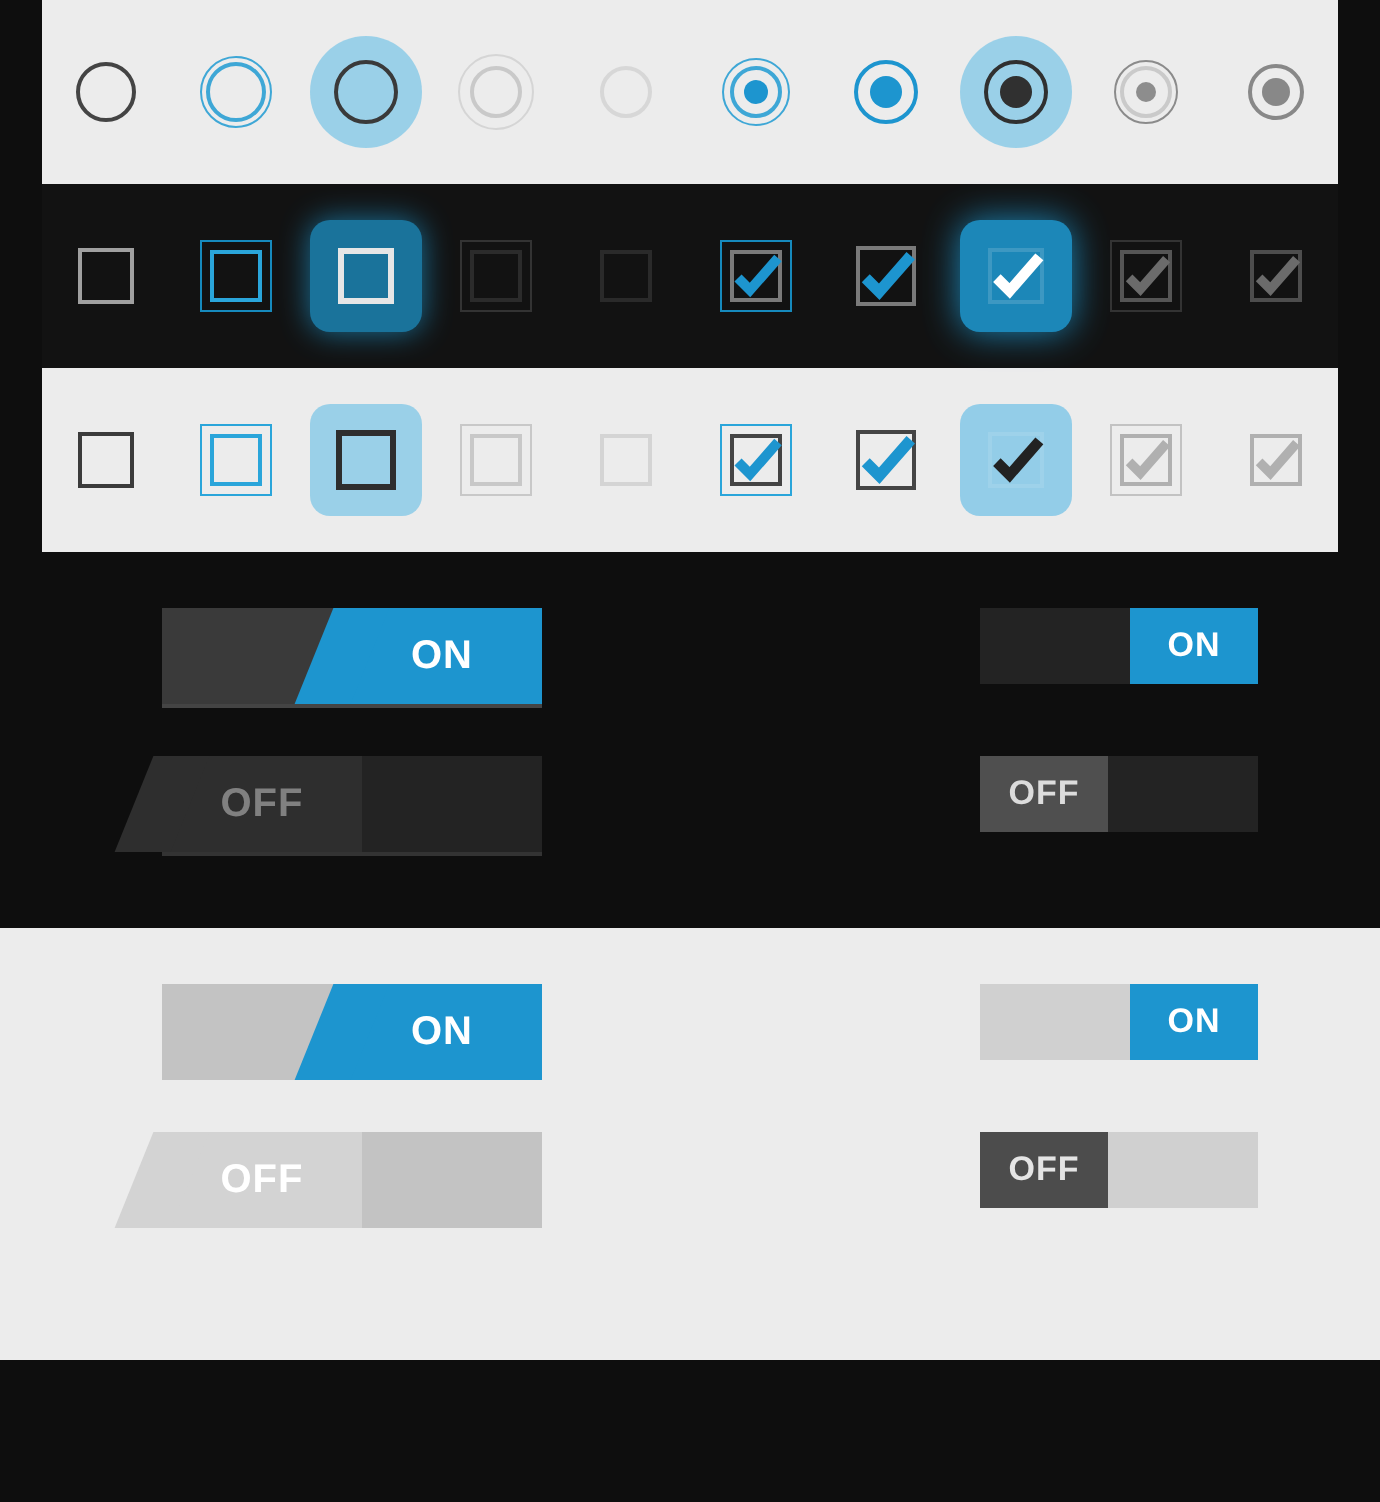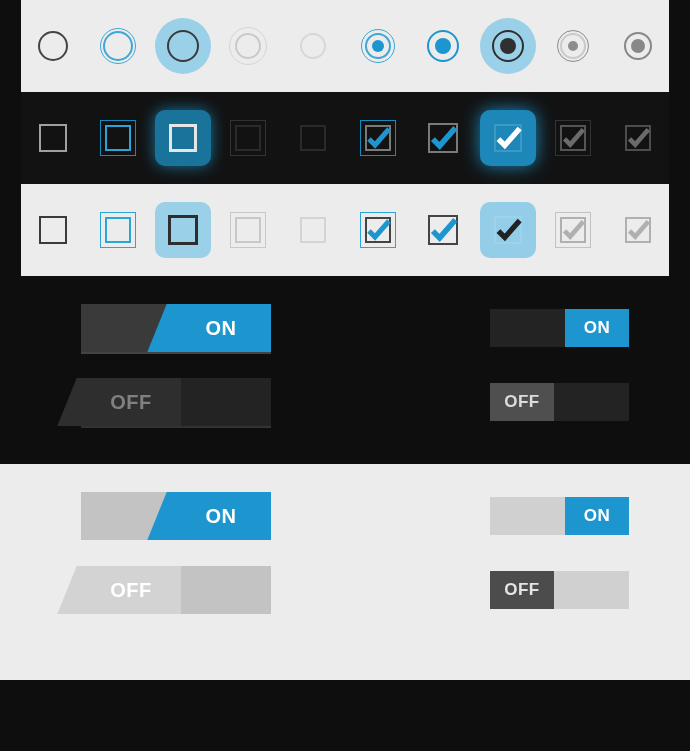--- a/index.html
+++ b/index.html
@@ -56,21 +56,21 @@
   .l-e .box{width:22px;height:22px;border:2px solid #d4d4d4}
   .l-f{width:36px;height:36px}.l-f .outer{position:absolute;inset:0;border:1px solid #2aa5da}.l-f .box{width:22px;height:22px;border:2px solid #444}
   .l-g .box{width:26px;height:26px;border:2px solid #444}
   .l-h{width:56px;height:56px}.l-h .glow{background:#58b9e6;opacity:.6}.l-h .box{width:24px;height:24px;border:2px solid rgba(255,255,255,.1)}
   .l-i{width:36px;height:36px}.l-i .outer{position:absolute;inset:0;border:1px solid #c2c2c2}.l-i .box{width:22px;height:22px;border:2px solid #b0b0b0}
   .l-j .box{width:22px;height:22px;border:2px solid #b0b0b0}
 
   
   .togsection{padding:28px 0 12px}
   .togsection.light-bg{background:#ececec;width:690px;padding-bottom:40px}
-  .trow{width:648px;margin:0 auto 26px auto;display:flex;justify-content:space-between;align-items:center}
+  .trow{width:648px;margin:0 auto 26px auto;display:flex;justify-content:space-between;align-items:flex-start}
   .trow .tcell{display:flex}
   .trow .tcell.left{margin-left:60px}
   .trow .tcell.right{margin-right:40px}
 
   .toggle{position:relative;height:48px;cursor:pointer;display:flex;align-items:stretch;font-weight:600;font-size:20px;letter-spacing:.5px}
   .toggle.small{height:38px;font-size:17px}
   .toggle .track,.toggle .thumb{display:flex;align-items:center;justify-content:center}
   .toggle .thumb.slant{position:relative}
   .toggle .thumb.slant::before{content:"";position:absolute;left:-14px;top:0;bottom:0;width:28px;background:inherit;transform:skewX(-22deg)}
 

